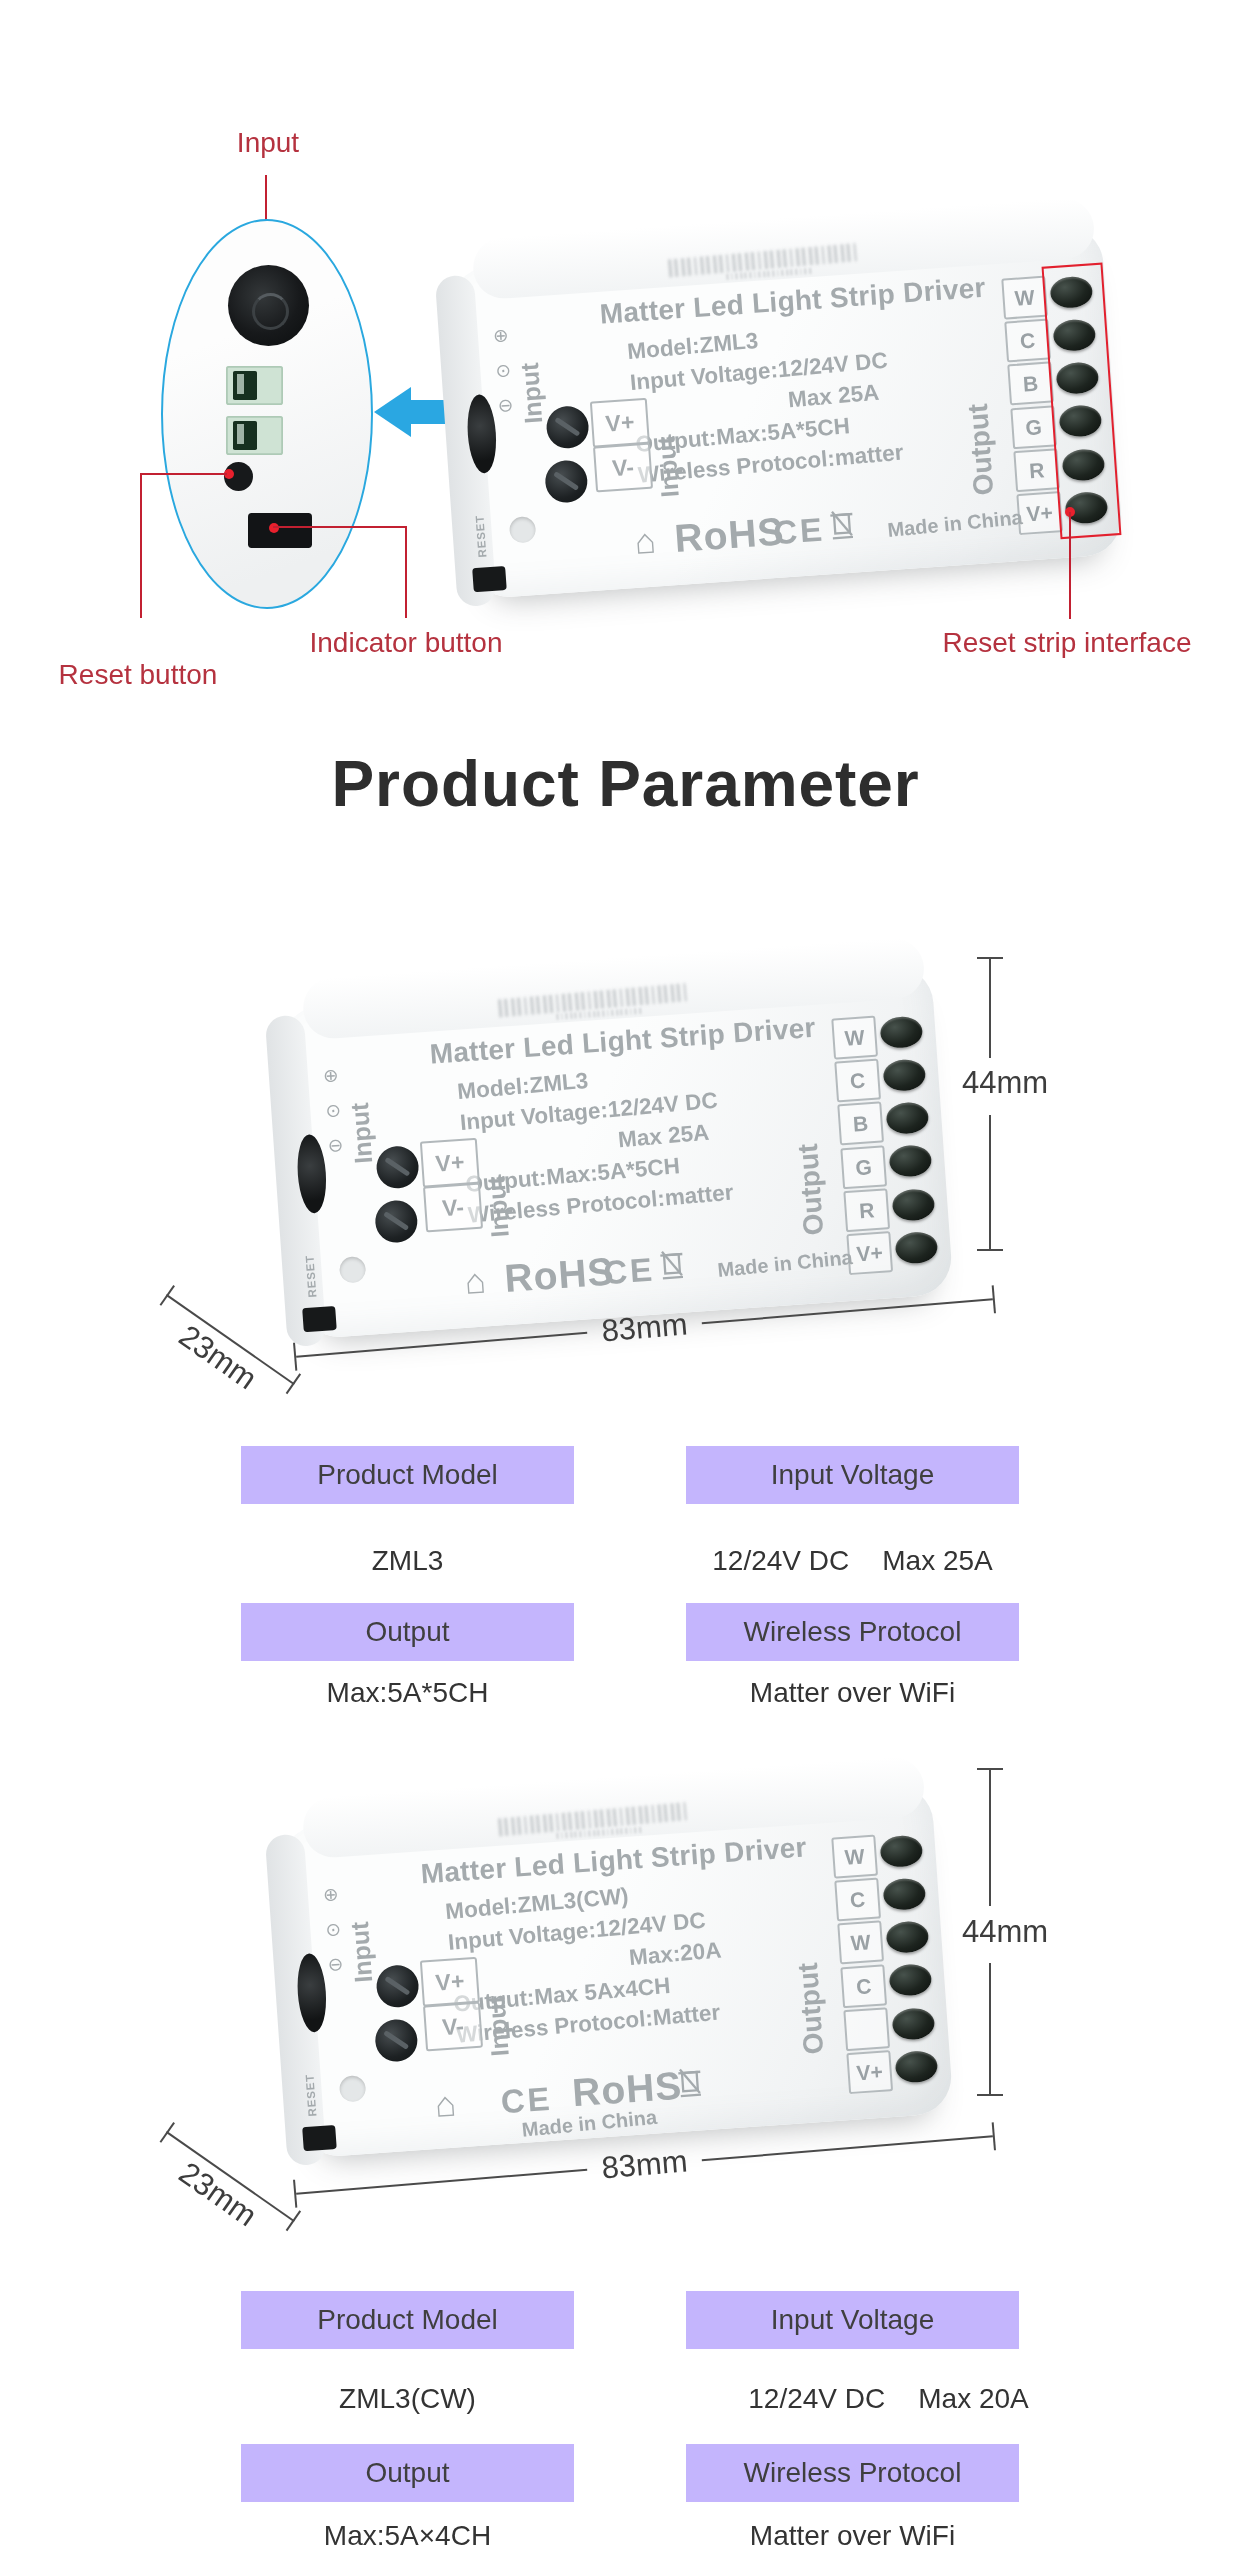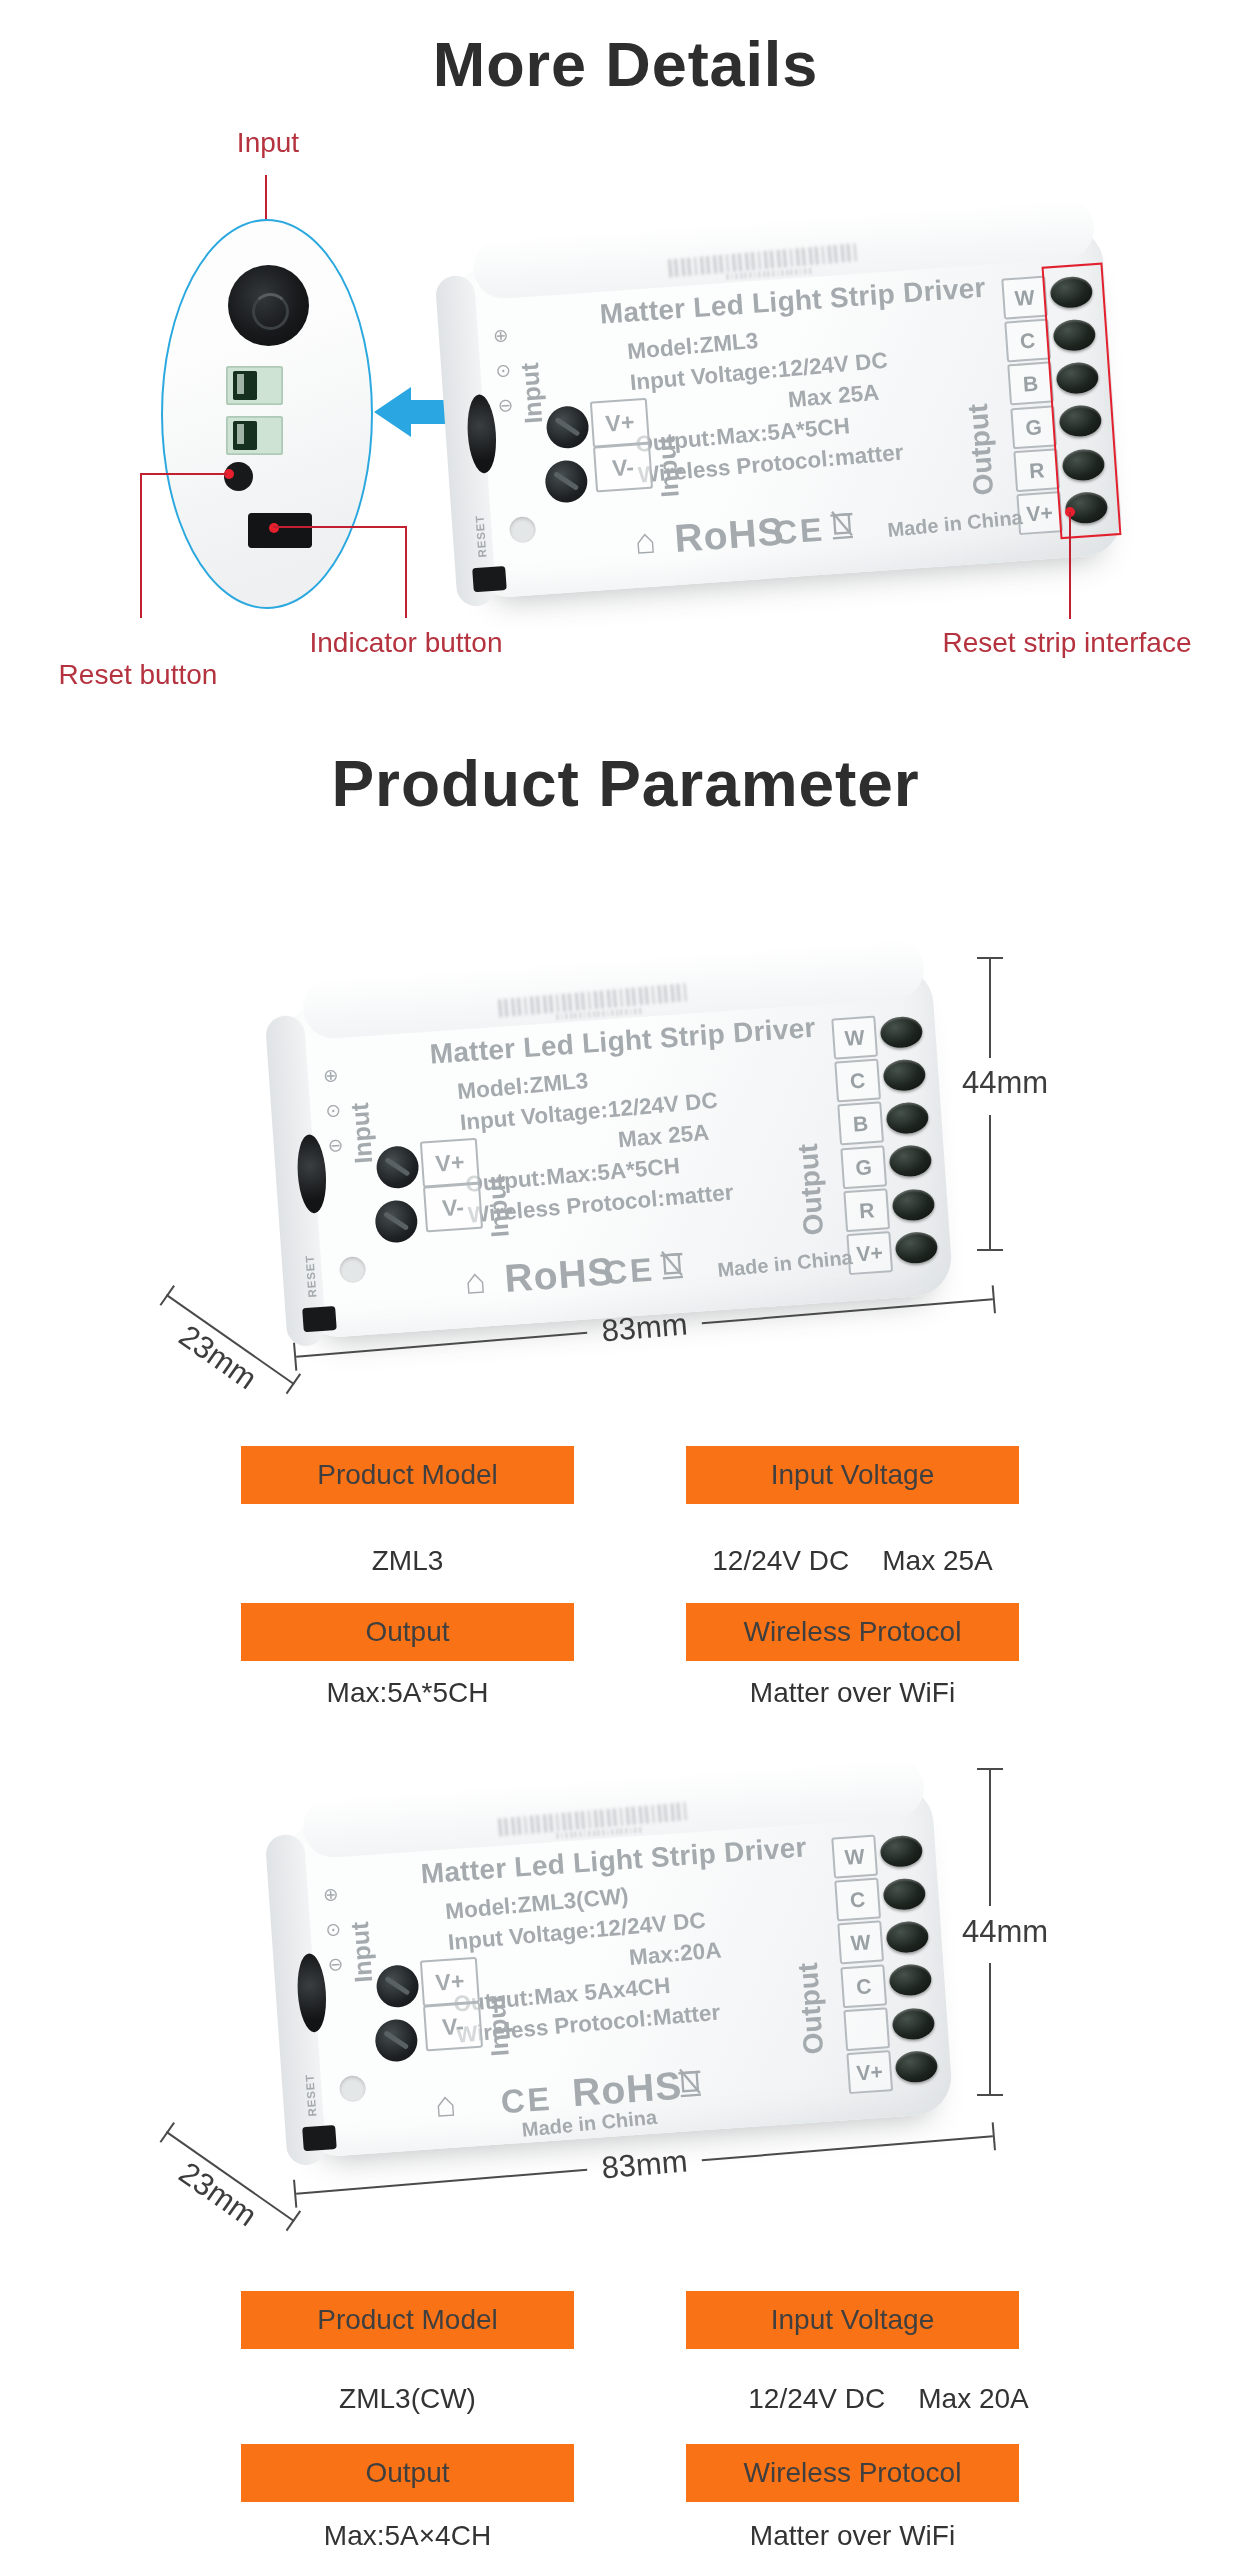--- a/index.html
+++ b/index.html
@@ -91,31 +91,30 @@
   .dim83{display:flex;align-items:center;transform:rotate(-4.7deg);transform-origin:center;}
   .dim83 .seg{flex:1;height:1.8px;background:#4a4a4a;}
   .dim83 .tick{width:1.8px;height:28px;background:#4a4a4a;}
   .dim83 .txt{padding:0 14.7px;white-space:nowrap;}
   .dim23{transform:rotate(35deg);transform-origin:left top;width:156px;}
   .dim23 .line{position:relative;height:1.8px;background:#4a4a4a;}
   .dim23 .line:before,.dim23 .line:after{content:"";position:absolute;width:1.8px;height:24px;top:-11px;background:#4a4a4a;}
   .dim23 .line:before{left:0;} .dim23 .line:after{right:0;}
   .dim23 .txt{margin-top:3.7px;text-align:center;white-space:nowrap;}
   
-  .thead{width:333px;height:58px;background:#f97316;display:flex;align-items:center;justify-content:center;
+  .thead{width:333px;height:58px;background:#c4b5fd;display:flex;align-items:center;justify-content:center;
          font-size:28px;color:#3f3f3f;}
   .tval{width:333px;text-align:center;font-size:28px;color:#333;transform:translateY(-50%);}
   .gap{display:inline-block;width:33px;}
 </style>
 </head>
 <body>
 
 <div class="page">
 
-  <div class="abs h-main" id="more-details">More Details</div>
   <div class="abs h-main" id="product-parameter">Product Parameter</div>
 
   <div class="abs callout" style="left:268px;top:127px;">Input</div>
   <div class="abs redline" style="left:265px;top:175px;width:1.8px;height:116px;"></div>
   <div class="abs red-arrowhead" style="left:259px;top:289px;"></div>
 
   <div class="abs ellipse" style="left:161px;top:219px;">
     <div class="jack"></div>
     <div class="greenblock" style="top:145px;">
       <div class="slot"></div>

